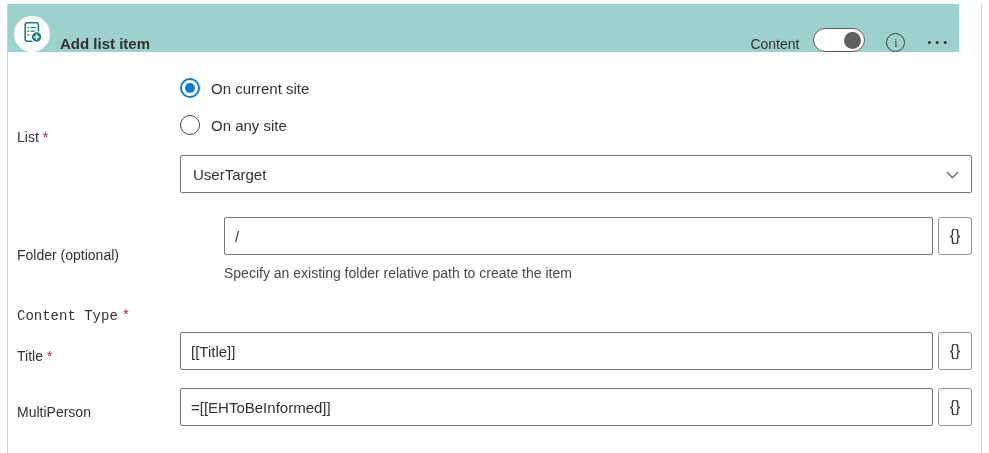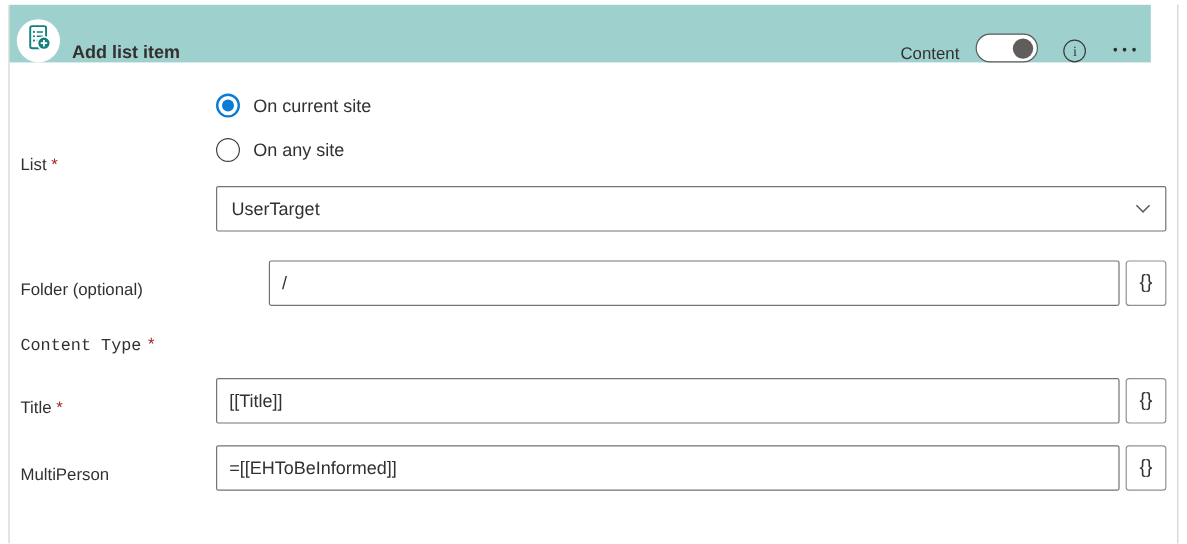--- a/index.html
+++ b/index.html
@@ -147,21 +147,21 @@
   }
   .helper-text {
     margin-top: 10px;
     font-size: 14px;
     color: #494847;
     line-height: 17px;
   }
 
   .mt-folder { margin-top: 24px; gap: 44px; }
   .mt-content { margin-top: 15px; font-family: Liberation Mono, monospace; }
-  .mt-title { margin-top: 17px; }
+  .mt-title { margin-top: 7px; }
   .mt-multi { margin-top: 18px; }
 </style>
 </head>
 <body>
 
 <div class="card">
 
   <div class="header">
     <div class="icon-circle">
       <span>
@@ -223,20 +223,21 @@
 
     <div class="row mt-folder">
       <div class="field-label">
         <span>Folder (optional)</span>
       </div>
       <div class="control">
         <div class="input-with-btn">
           <input class="text-input" type="text" value="/" style="">
           <button class="expr-btn">{}</button>
         </div>
+        <div class="helper-text">Specify an existing folder relative path to create the item</div>
       </div>
     </div>
 
     <div class="row mt-content">
       <div class="field-label">
         <span>Content Type</span><span class="req">*</span>
       </div>
     </div>
 
     <div class="row mt-title">

